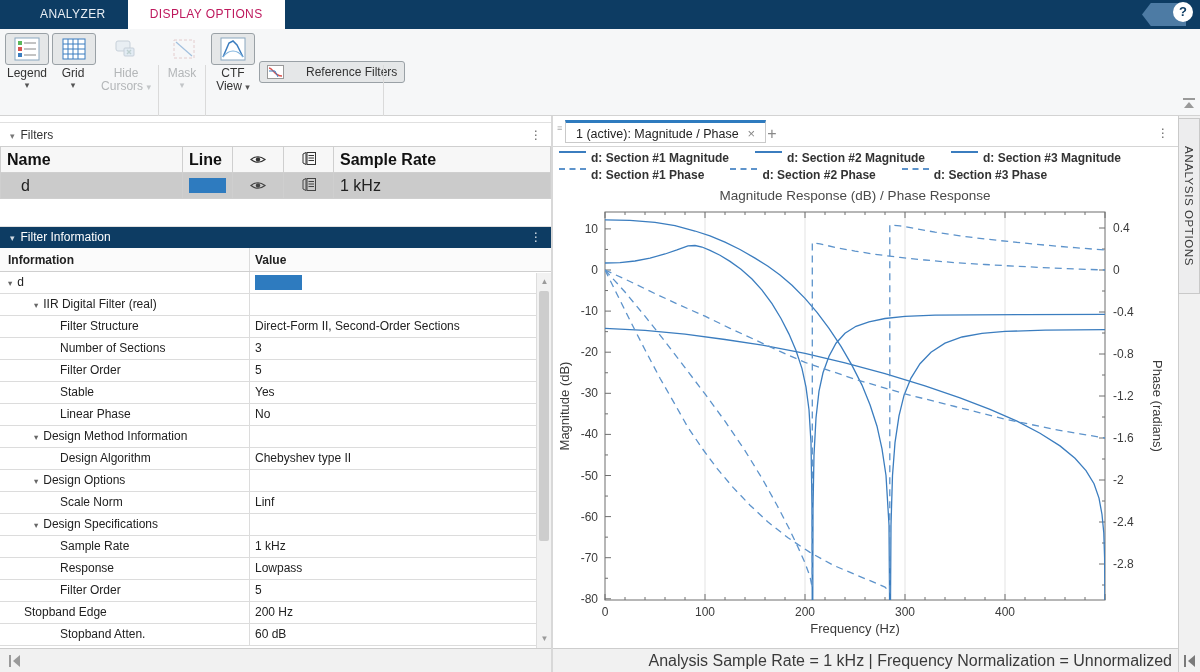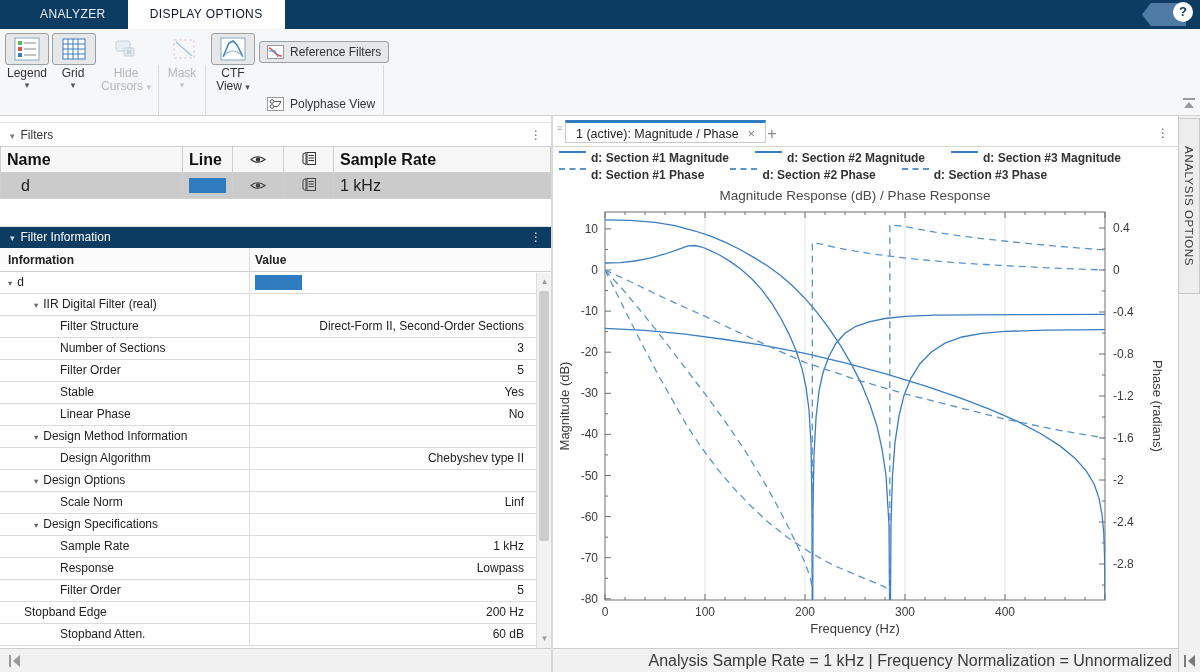--- a/index.html
+++ b/index.html
@@ -3,40 +3,40 @@
 <meta charset="utf-8">
 <style>
   *{margin:0;padding:0;box-sizing:border-box;}
   html,body{width:1200px;height:672px;overflow:hidden;background:#fff;
     font-family:"Liberation Sans","DejaVu Sans",sans-serif;font-size:12px;color:#222;}
   .abs{position:absolute;}
   
   #banner{left:0;top:0;width:1200px;height:29px;background:#0d3c63;}
   .app-tab{display:inline-block;height:29px;line-height:29px;padding:0 22px;color:#e8eef4;
     font-size:12px;letter-spacing:.4px;cursor:default;}
-  .app-tab.active{background:#ffffff;color:#0f172a;font-weight:normal;}
+  .app-tab.active{background:#ffffff;color:#be185d;font-weight:normal;}
   #banner-tabs{position:absolute;left:18px;top:0;}
   #help-tag{position:absolute;right:14px;top:3px;width:44px;height:23px;background:#4d7ba4;
     clip-path:polygon(20% 0,100% 0,100% 100%,20% 100%,0 50%);}
   #help-circle{position:absolute;right:7px;top:1.5px;width:20px;height:20px;border-radius:50%;
     background:#fff;color:#0d3c63;font-weight:bold;text-align:center;line-height:20px;font-size:13px;}
   
   #ribbon{left:0;top:29px;width:1200px;height:87px;background:#f6f7f8;border-bottom:1px solid #d3d3d3;}
   .rbtn{position:absolute;text-align:center;color:#333;}
   .rbtn .ibox{margin:0 auto;width:44px;height:32px;border:1px solid transparent;border-radius:3px;
     display:flex;align-items:center;justify-content:center;background:transparent;}
   .rbtn.toggled .ibox{background:#e5e7e8;border-color:#9aa1a6;}
   .rbtn .lbl{margin-top:2px;line-height:13px;font-size:12px;}
   .rbtn .caret{color:#555;font-size:9px;line-height:10px;}
   .rbtn.disabled{color:#b3b6b8;}
   .rbtn.disabled .caret{color:#c3c6c8;}
   .rsep{position:absolute;top:36px;width:1px;height:62px;background:#dadada;}
   .rgroup{position:absolute;top:99px;font-size:10.5px;color:#8a8f93;text-align:center;}
   .hbtn{position:absolute;height:22px;border:1px solid transparent;border-radius:3px;
-    display:flex;align-items:center;padding:0 7px;gap:6px;color:#333;font-size:12px;}
+    display:flex;align-items:center;padding:0 7px;gap:22px;color:#333;font-size:12px;margin-top:20px;}
   .hbtn.toggled{background:#e5e7e8;border-color:#9aa1a6;}
   
   #left-panel{left:0;top:116px;width:551px;height:532px;background:#fff;}
   .panel-head{position:relative;height:24px;line-height:24px;color:#333;font-size:12px;
     border-top:1px solid #e0e0e0;}
   .panel-head .tri{color:#777;font-size:9px;margin:0 6px 0 10px;}
   .kebab{position:absolute;right:8px;top:0;width:14px;text-align:center;color:#666;
     font-size:12px;letter-spacing:0;line-height:24px;}
   table.grid-t{border-collapse:collapse;width:551px;table-layout:fixed;}
   table.grid-t th,table.grid-t td{border:1px solid #cfcfcf;font-size:16px;padding:0 6px;
@@ -46,21 +46,21 @@
   .swatch{background:#2e7bbf;height:15px;}
   
   #fi-head{height:21px;line-height:21px;background:#0d3c63;color:#fff;position:relative;font-size:12px;}
   #fi-head .tri{color:#cfd9e2;font-size:9px;margin:0 6px 0 10px;}
   #fi-head .kebab{color:#dfe6ec;line-height:21px;}
   #fi-cols{height:24px;border-bottom:1px solid #cfcfcf;background:#fbfbfb;font-weight:bold;position:relative;}
   #fi-cols span{line-height:24px;}
   .fi-row{height:22px;line-height:21px;border-bottom:1px solid #dcdcdc;position:relative;white-space:nowrap;}
   .fi-col-div{position:absolute;top:0;bottom:0;left:249px;width:1px;background:#dcdcdc;}
   .fi-label{position:absolute;left:0;top:0;height:22px;overflow:hidden;}
-  .fi-value{position:absolute;left:255px;top:0;right:27px;height:22px;overflow:hidden;text-align:right;}
+  .fi-value{position:absolute;left:255px;top:0;right:27px;height:22px;overflow:hidden;}
   .tri-s{color:#666;font-size:8.5px;margin-right:5px;}
   
   #fi-scroll{position:absolute;right:0;top:157px;width:15px;bottom:0;background:#f2f2f2;border-left:1px solid #ddd;}
   #fi-thumb{position:absolute;left:2px;right:2px;top:18px;height:250px;background:#cdcdcd;border-radius:2px;}
   .sb-arrow{position:absolute;left:0;width:15px;height:14px;color:#9a9a9a;font-size:8px;text-align:center;line-height:14px;}
   
   #v-split{left:551px;top:116px;width:2px;height:556px;background:#d8d8d8;}
   
   #right-panel{left:553px;top:116px;width:625px;height:532px;background:#fff;}
   #tabbar{position:absolute;left:0;top:4px;width:625px;height:27px;border-bottom:1px solid #d5d5d5;background:#fff;}

